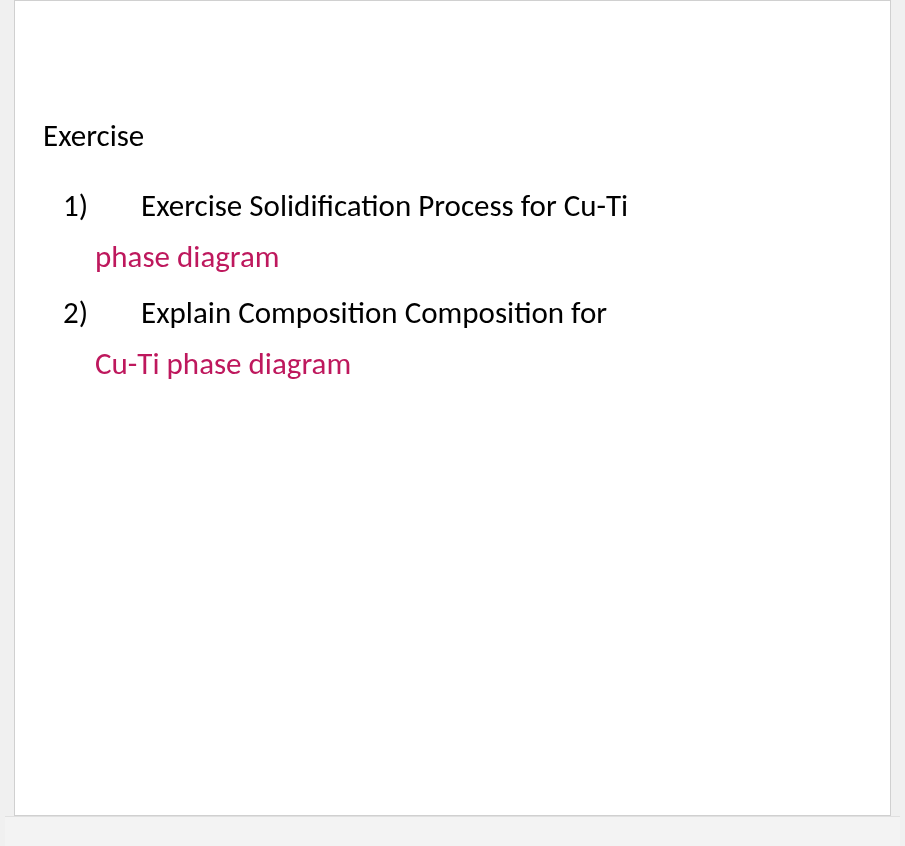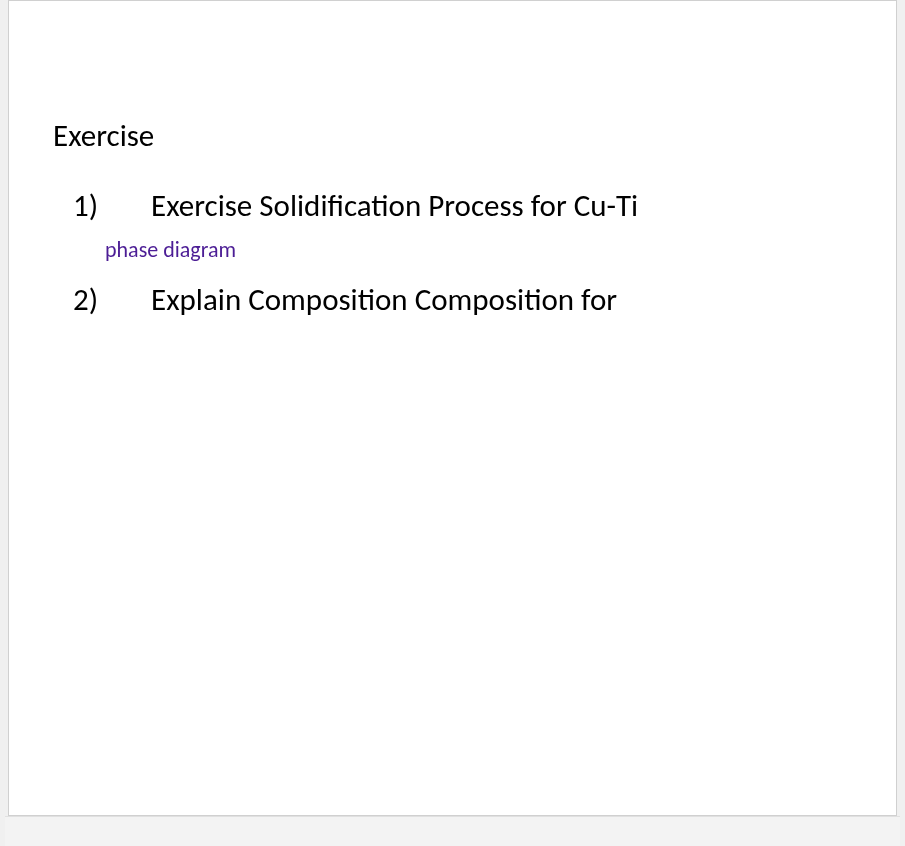--- a/index.html
+++ b/index.html
@@ -11,22 +11,22 @@
       font-family: Calibri, "Segoe UI", Arial, sans-serif;
       background: #f0f0f0;
       width: 905px;
       height: 846px;
       display: flex;
       flex-direction: column;
     }
     .page-container {
       background: #ffffff;
       border: 1px solid #d0d0d0;
-      margin: 0 8px;
-      padding: 115px 28px 40px 44px;
+      margin: 0 14px;
+      padding: 115px 28px 40px 28px;
       flex: 1;
       position: relative;
     }
     .heading {
       font-size: 31px;
       color: #000000;
       margin-bottom: 28px;
       font-weight: 400;
     }
     .list {
@@ -42,22 +42,22 @@
     }
     .list-number {
       min-width: 78px;
       display: inline-block;
     }
     .list-text {
       flex: 1;
     }
     .list-continuation {
       padding-left: 32px;
-      font-size: 22px;
-      color: #4c1d95;
+      font-size: 31px;
+      color: #be185d;
       line-height: 1.5;
       margin-bottom: 10px;
     }
     .spell-error {
       border-bottom: 2px wavy #c00000;
       padding-bottom: 0px;
     }
     .footer-bar {
       height: 30px;
       background: #f3f3f3;
@@ -79,16 +79,19 @@
       </span>
     </div>
     <div class="list-continuation">phase diagram</div>
 
     <div class="list-item">
       <span class="list-number">2)</span>
       <span class="list-text">
         <span>Explain Composition Composition for</span>
       </span>
     </div>
+    <div class="list-continuation">
+      <span>Cu-</span><span class="spell-error">Ti</span><span> phase diagram</span>
+    </div>
 
   </div>
 </div>
 <div class="footer-bar"></div>
 
 </body></html>

